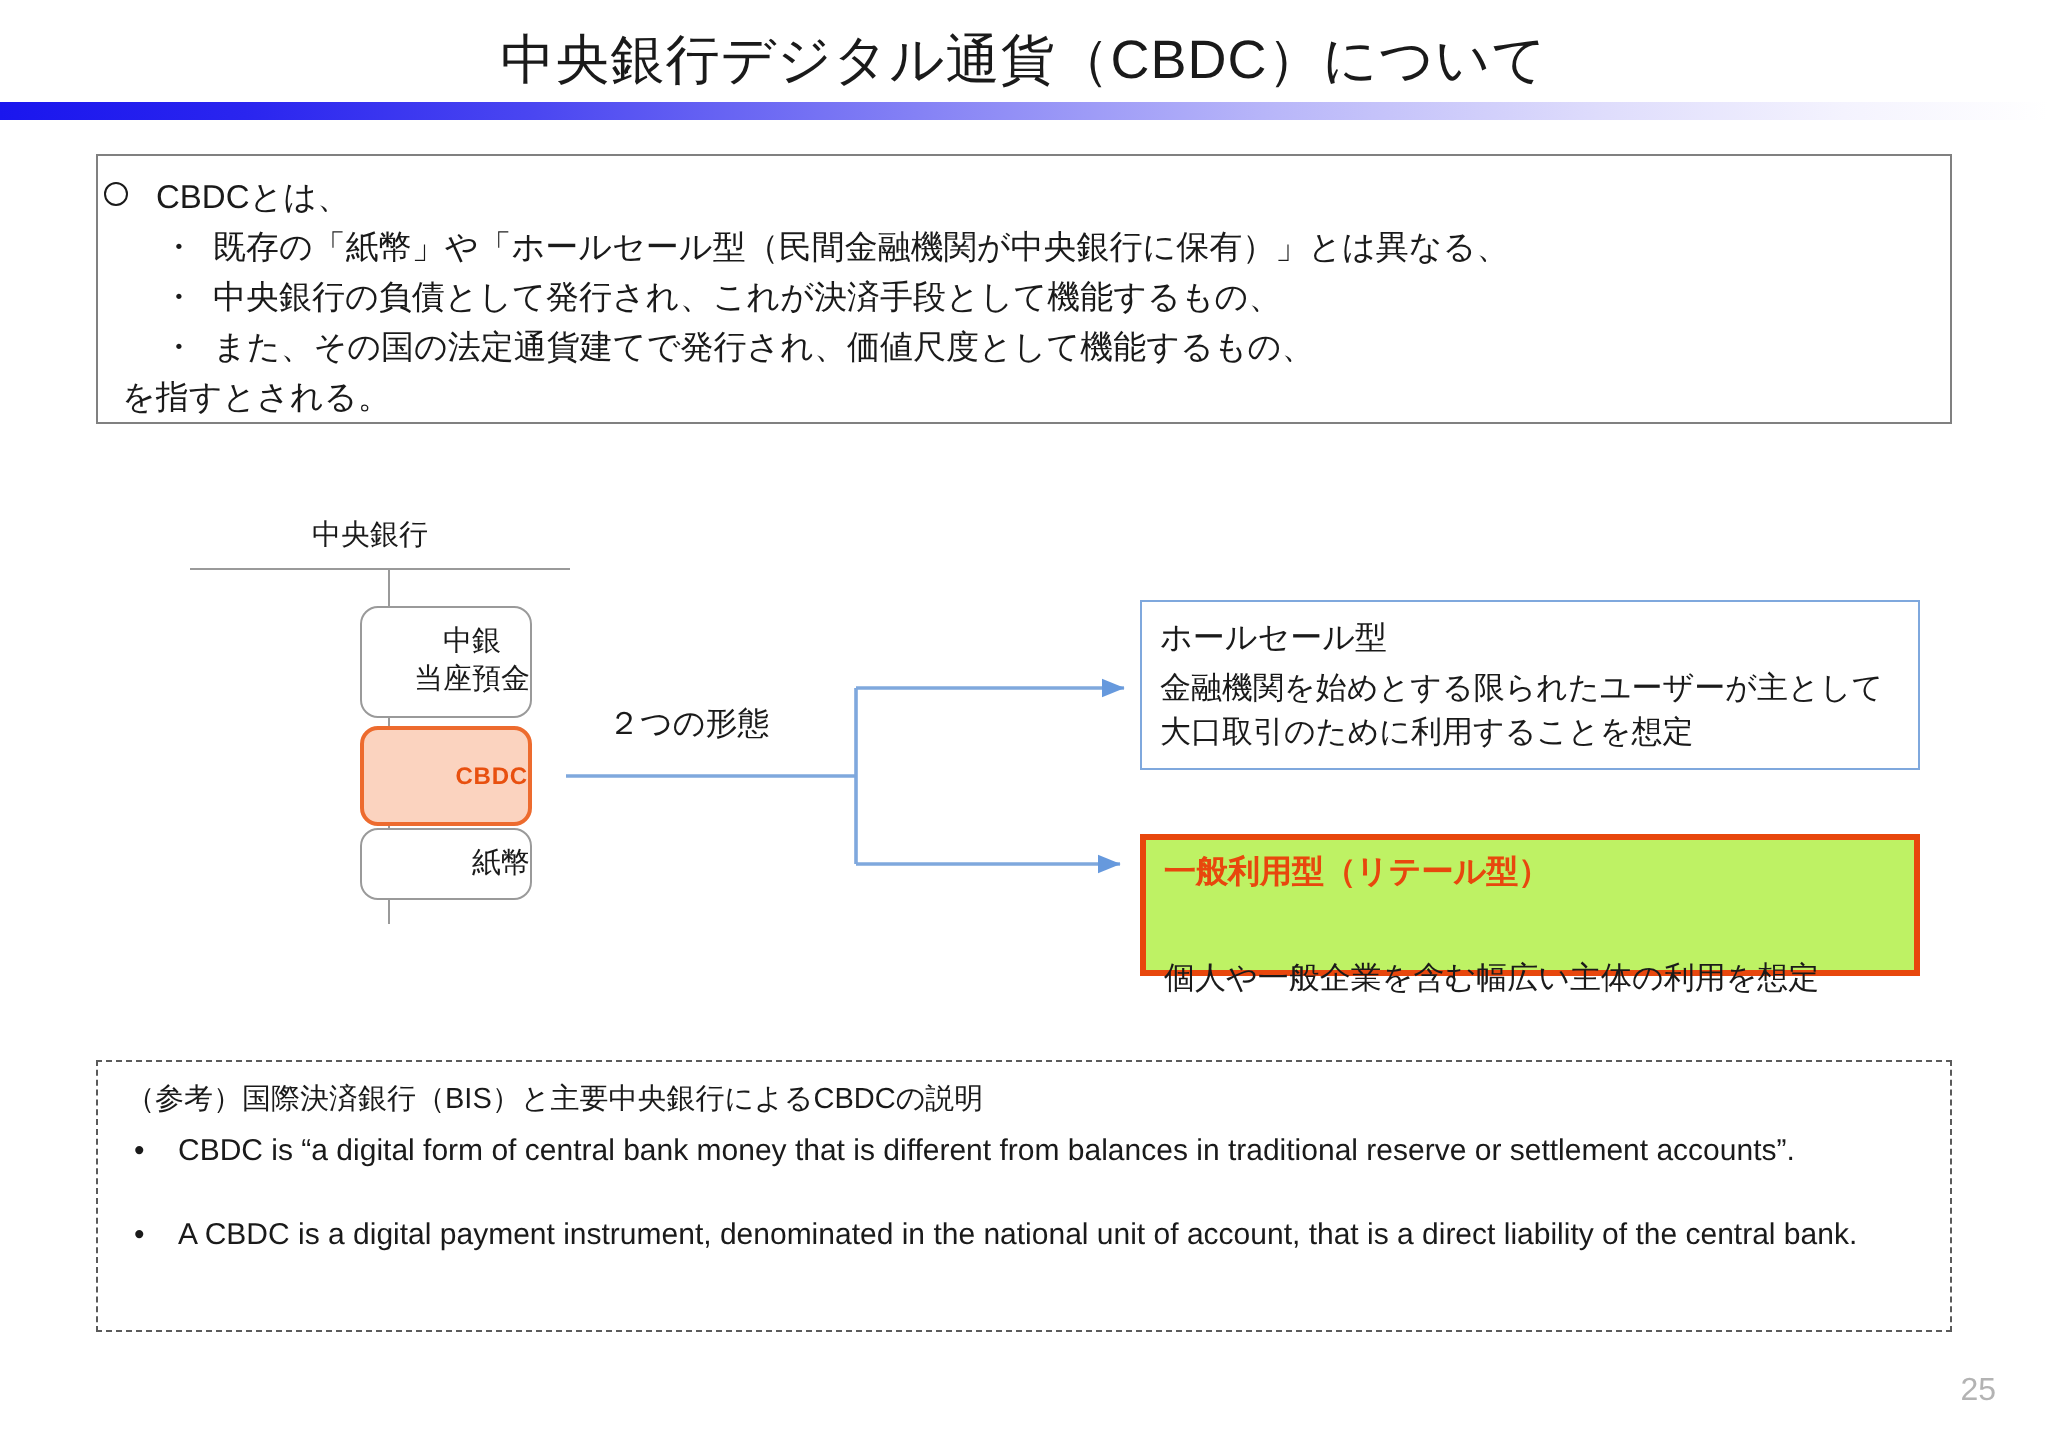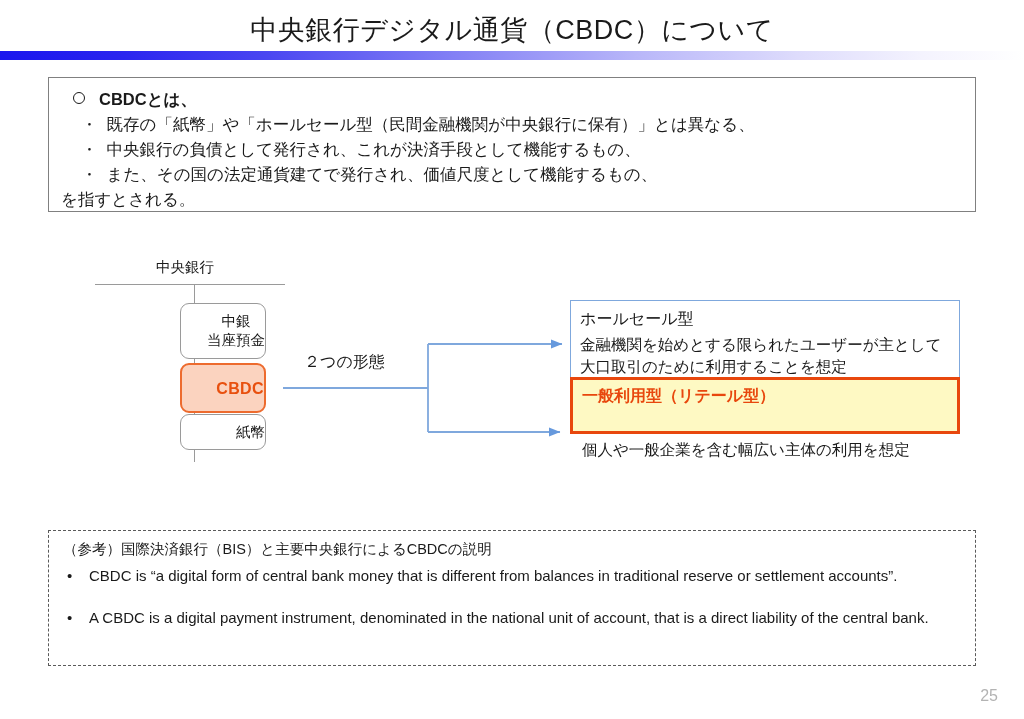--- a/index.html
+++ b/index.html
@@ -28,21 +28,21 @@
   
   .defbox{
     position:absolute;left:48px;top:77px;width:928px;height:135px;
     border:1px solid #808080;background:#ffffff;
     box-sizing:border-box;
   }
   .def-line{
     position:absolute;white-space:nowrap;
     font-size:16.5px;color:#1a1a1a;line-height:20px;
   }
-  .def-l0{left:24px;top:11px;font-weight:bold;}
+  .def-l0{left:3px;top:11px;}
   .def-l1{left:32px;top:36px;}
   .def-l2{left:32px;top:61px;}
   .def-l3{left:32px;top:86px;}
   .def-l4{left:12px;top:111px;}
   .circ{
     display:inline-block;width:12px;height:12px;border:1.4px solid #1a1a1a;
     border-radius:50%;box-sizing:border-box;margin-right:14px;
     position:relative;top:-1px;
   }
   .dot{display:inline-block;margin-right:9px;}
@@ -64,41 +64,41 @@
     position:absolute;left:180px;width:86px;
     border:1.3px solid #9a9a9a;border-radius:9px;background:#ffffff;
     box-sizing:border-box;
     display:flex;align-items:center;justify-content:flex-end;
     text-align:center;font-size:14.5px;color:#1a1a1a;line-height:19px;
   }
   .tbox-reserve{top:303px;height:56px;}
   .tbox-cbdc{
     top:363px;height:50px;
     border:2.2px solid #ed6b2e;background:#fbd3bf;
-    font-weight:bold;color:#e8500f;font-size:16px;letter-spacing:.4px;
+    font-weight:bold;color:#e8500f;font-size:12px;letter-spacing:.4px;
   }
   .tbox-cash{top:414px;height:36px;}
 
   
   .conn{position:absolute;left:0;top:0;width:1024px;height:719px;
         pointer-events:none;overflow:visible;}
   .forms-label{
     position:absolute;left:304px;top:352px;
     font-size:16px;color:#1a1a1a;white-space:nowrap;
   }
 
   
   .rbox{position:absolute;left:570px;width:390px;box-sizing:border-box;}
   .rbox-ws{
     top:300px;height:85px;
     border:1.3px solid #7fa8dd;background:#ffffff;
   }
   .rbox-rt{
-    top:377px;height:57px;
-    border:3px solid #e8470d;background:#fef9c3;
+    top:417px;height:71px;
+    border:3px solid #e8470d;background:#bef264;
   }
   .rbox .r-title{
     position:absolute;left:9px;top:8px;white-space:nowrap;
     font-size:16px;color:#1a1a1a;
   }
   .rbox-rt .r-title{font-weight:bold;color:#e8470d;font-size:16px;top:6px;}
   .rbox .r-body{
     position:absolute;left:9px;right:6px;
     font-size:15.5px;color:#1a1a1a;line-height:22px;
   }

